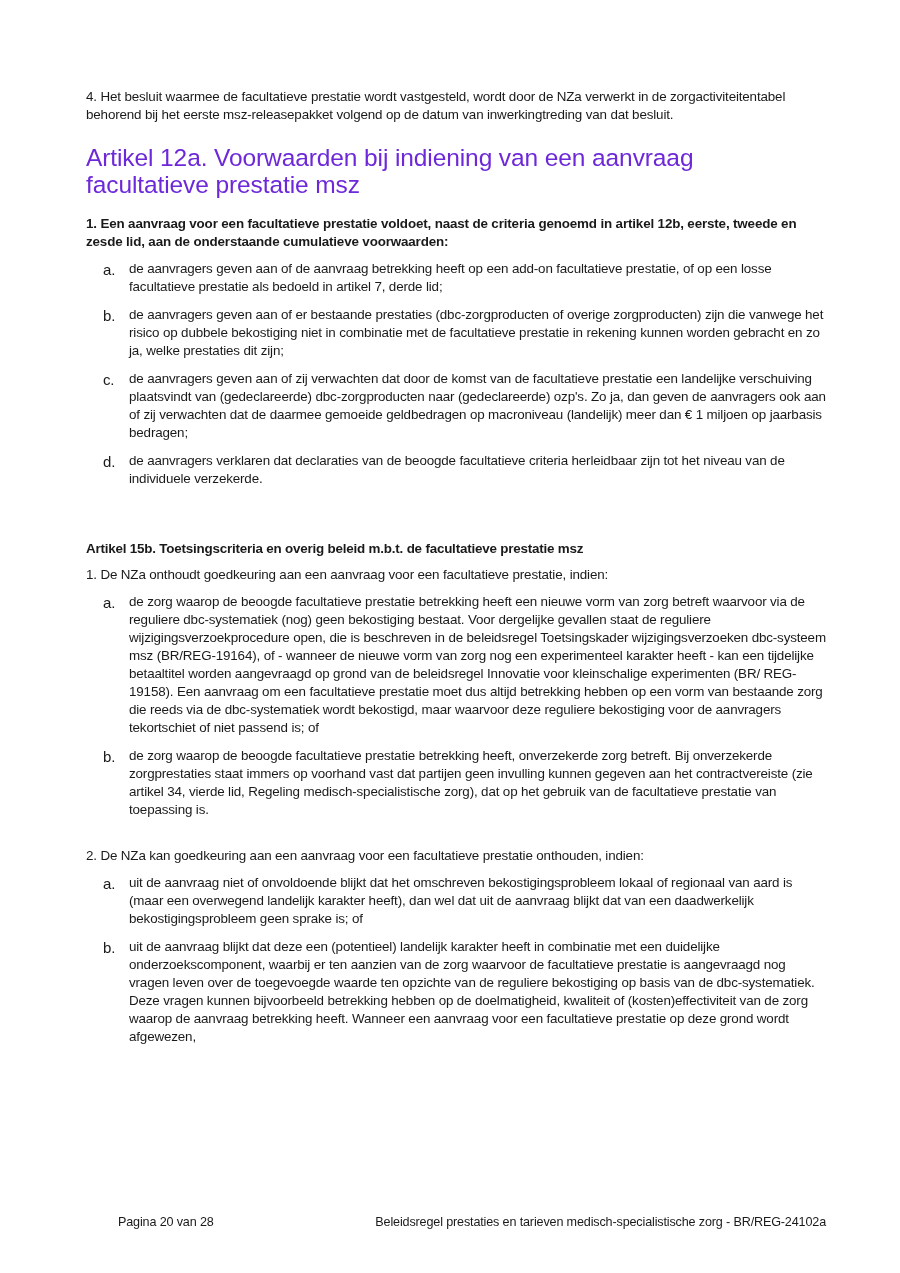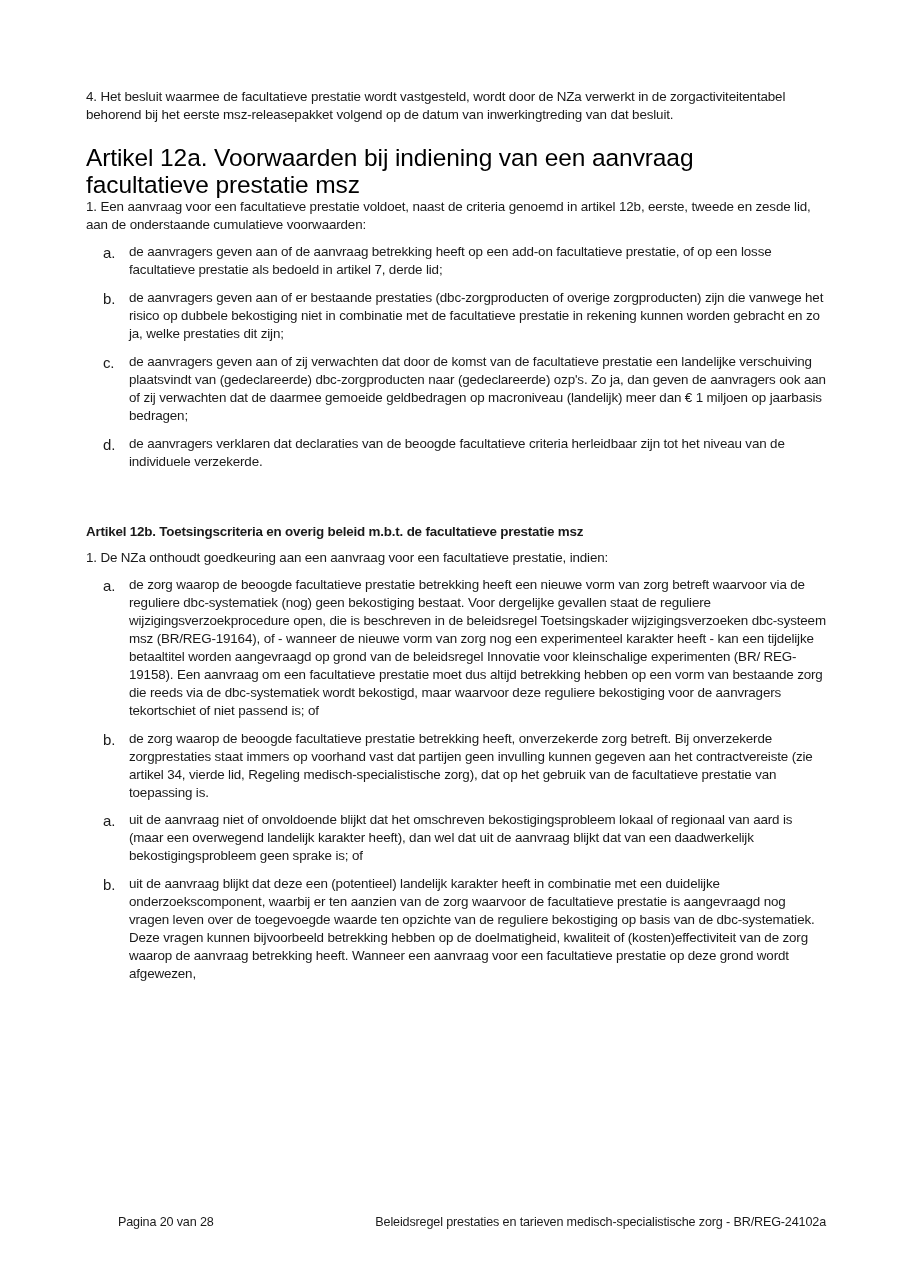--- a/index.html
+++ b/index.html
@@ -25,21 +25,21 @@
       font-size: 13.4px;
       line-height: 18px;
       margin: 0;
       letter-spacing: -0.15px;
     }
     .h-large {
       font-size: 24.5px;
       line-height: 27px;
       font-weight: normal;
       margin: 0;
-      color: #000000;
+      color: #6d28d9;
       letter-spacing: -0.1px;
     }
     .h-small {
       font-size: 13.4px;
       line-height: 18px;
       font-weight: bold;
       margin: 0;
       letter-spacing: -0.2px;
     }
     .list {
@@ -81,56 +81,57 @@
   </style>
 </head>
 <body>
 
 <div class="page">
 
   <p class="para">4. Het besluit waarmee de facultatieve prestatie wordt vastgesteld, wordt door de NZa verwerkt in de zorgactiviteitentabel behorend bij het eerste msz-releasepakket volgend op de datum van inwerkingtreding van dat besluit.</p>
 
   <h1 class="h-large" style="margin-top: 20px; width: 640px;">Artikel 12a. Voorwaarden bij indiening van een aanvraag facultatieve prestatie msz</h1>
 
-  <p class="para" style="">1. Een aanvraag voor een facultatieve prestatie voldoet, naast de criteria genoemd in artikel 12b, eerste, tweede en zesde lid, aan de onderstaande cumulatieve voorwaarden:</p>
+  <p class="para" style="margin-top: 17px; font-weight: bold;">1. Een aanvraag voor een facultatieve prestatie voldoet, naast de criteria genoemd in artikel 12b, eerste, tweede en zesde lid, aan de onderstaande cumulatieve voorwaarden:</p>
 
   <ul class="list" style="margin-top: 9px;">
     <li class="list-item">
       <span class="list-marker">a.</span>
       <span>de aanvragers geven aan of de aanvraag betrekking heeft op een add-on facultatieve prestatie, of op een losse facultatieve prestatie als bedoeld in artikel 7, derde lid;</span>
     </li>
     <li class="list-item" style="margin-top: 10px;">
       <span class="list-marker">b.</span>
       <span>de aanvragers geven aan of er bestaande prestaties (dbc-zorgproducten of overige zorgproducten) zijn die vanwege het risico op dubbele bekostiging niet in combinatie met de facultatieve prestatie in rekening kunnen worden gebracht en zo ja, welke prestaties dit zijn;</span>
     </li>
     <li class="list-item" style="margin-top: 10px;">
       <span class="list-marker">c.</span>
       <span>de aanvragers geven aan of zij verwachten dat door de komst van de facultatieve prestatie een landelijke verschuiving plaatsvindt van (gedeclareerde) dbc-zorgproducten naar (gedeclareerde) ozp's. Zo ja, dan geven de aanvragers ook aan of zij verwachten dat de daarmee gemoeide geldbedragen op macroniveau (landelijk) meer dan € 1 miljoen op jaarbasis bedragen;</span>
     </li>
     <li class="list-item" style="margin-top: 10px;">
       <span class="list-marker">d.</span>
       <span>de aanvragers verklaren dat declaraties van de beoogde facultatieve criteria herleidbaar zijn tot het niveau van de individuele verzekerde.</span>
     </li>
   </ul>
 
-  <h2 class="h-small" style="margin-top: 52px;">Artikel 12b. Toetsingscriteria en overig beleid m.b.t. de facultatieve prestatie msz</h2>
+  <h2 class="h-small" style="margin-top: 52px;">Artikel 15b. Toetsingscriteria en overig beleid m.b.t. de facultatieve prestatie msz</h2>
 
   <p class="para" style="margin-top: 8px;">1. De NZa onthoudt goedkeuring aan een aanvraag voor een facultatieve prestatie, indien:</p>
 
   <ul class="list" style="margin-top: 9px;">
     <li class="list-item">
       <span class="list-marker">a.</span>
       <span>de zorg waarop de beoogde facultatieve prestatie betrekking heeft een nieuwe vorm van zorg betreft waarvoor via de reguliere dbc-systematiek (nog) geen bekostiging bestaat. Voor dergelijke gevallen staat de reguliere wijzigingsverzoekprocedure open, die is beschreven in de beleidsregel Toetsingskader wijzigingsverzoeken dbc-systeem msz (BR/REG-19164), of - wanneer de nieuwe vorm van zorg nog een experimenteel karakter heeft - kan een tijdelijke betaaltitel worden aangevraagd op grond van de beleidsregel Innovatie voor kleinschalige experimenten (BR/ REG-19158). Een aanvraag om een facultatieve prestatie moet dus altijd betrekking hebben op een vorm van bestaande zorg die reeds via de dbc-systematiek wordt bekostigd, maar waarvoor deze reguliere bekostiging voor de aanvragers tekortschiet of niet passend is; of</span>
     </li>
     <li class="list-item" style="margin-top: 10px;">
       <span class="list-marker">b.</span>
       <span>de zorg waarop de beoogde facultatieve prestatie betrekking heeft, onverzekerde zorg betreft. Bij onverzekerde zorgprestaties staat immers op voorhand vast dat partijen geen invulling kunnen gegeven aan het contractvereiste (zie artikel 34, vierde lid, Regeling medisch-specialistische zorg), dat op het gebruik van de facultatieve prestatie van toepassing is.</span>
     </li>
   </ul>
 
+  <p class="para" style="margin-top: 28px;">2. De NZa kan goedkeuring aan een aanvraag voor een facultatieve prestatie onthouden, indien:</p>
 
   <ul class="list" style="margin-top: 9px;">
     <li class="list-item">
       <span class="list-marker">a.</span>
       <span>uit de aanvraag niet of onvoldoende blijkt dat het omschreven bekostigingsprobleem lokaal of regionaal van aard is (maar een overwegend landelijk karakter heeft), dan wel dat uit de aanvraag blijkt dat van een daadwerkelijk bekostigingsprobleem geen sprake is; of</span>
     </li>
     <li class="list-item" style="margin-top: 10px;">
       <span class="list-marker">b.</span>
       <span>uit de aanvraag blijkt dat deze een (potentieel) landelijk karakter heeft in combinatie met een duidelijke onderzoekscomponent, waarbij er ten aanzien van de zorg waarvoor de facultatieve prestatie is aangevraagd nog vragen leven over de toegevoegde waarde ten opzichte van de reguliere bekostiging op basis van de dbc-systematiek. Deze vragen kunnen bijvoorbeeld betrekking hebben op de doelmatigheid, kwaliteit of (kosten)effectiviteit van de zorg waarop de aanvraag betrekking heeft. Wanneer een aanvraag voor een facultatieve prestatie op deze grond wordt afgewezen,</span>
     </li>

